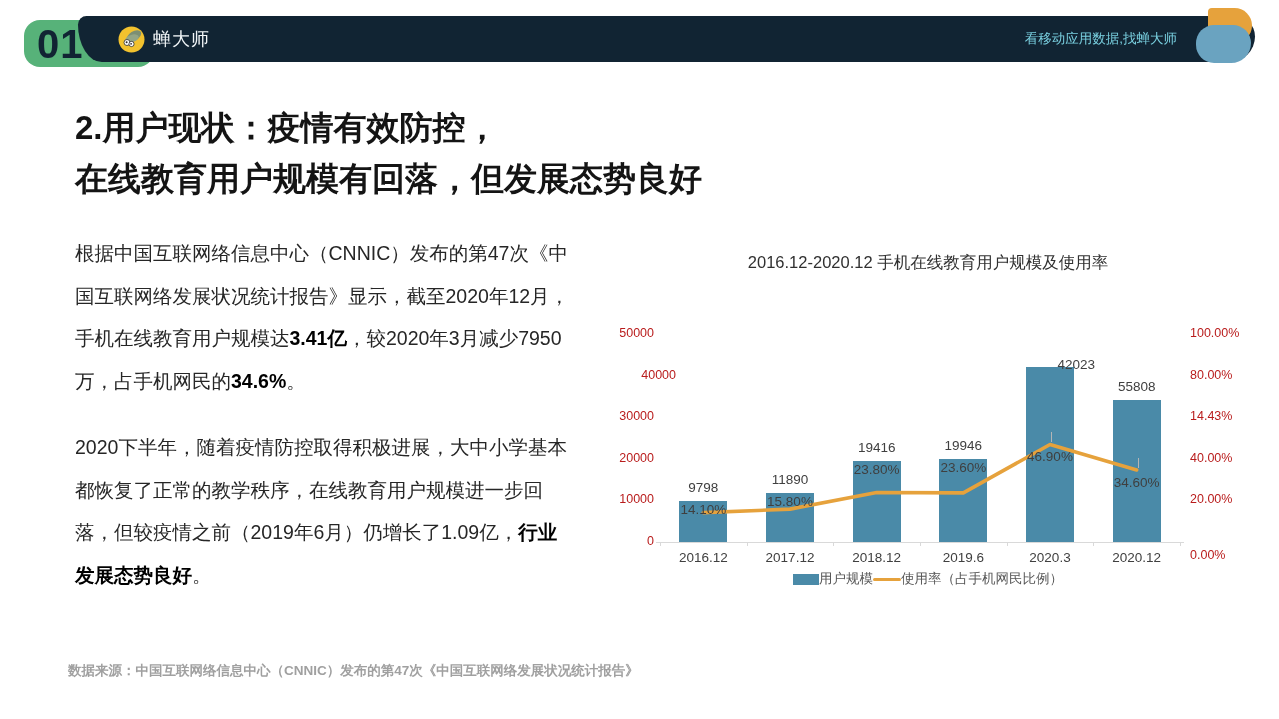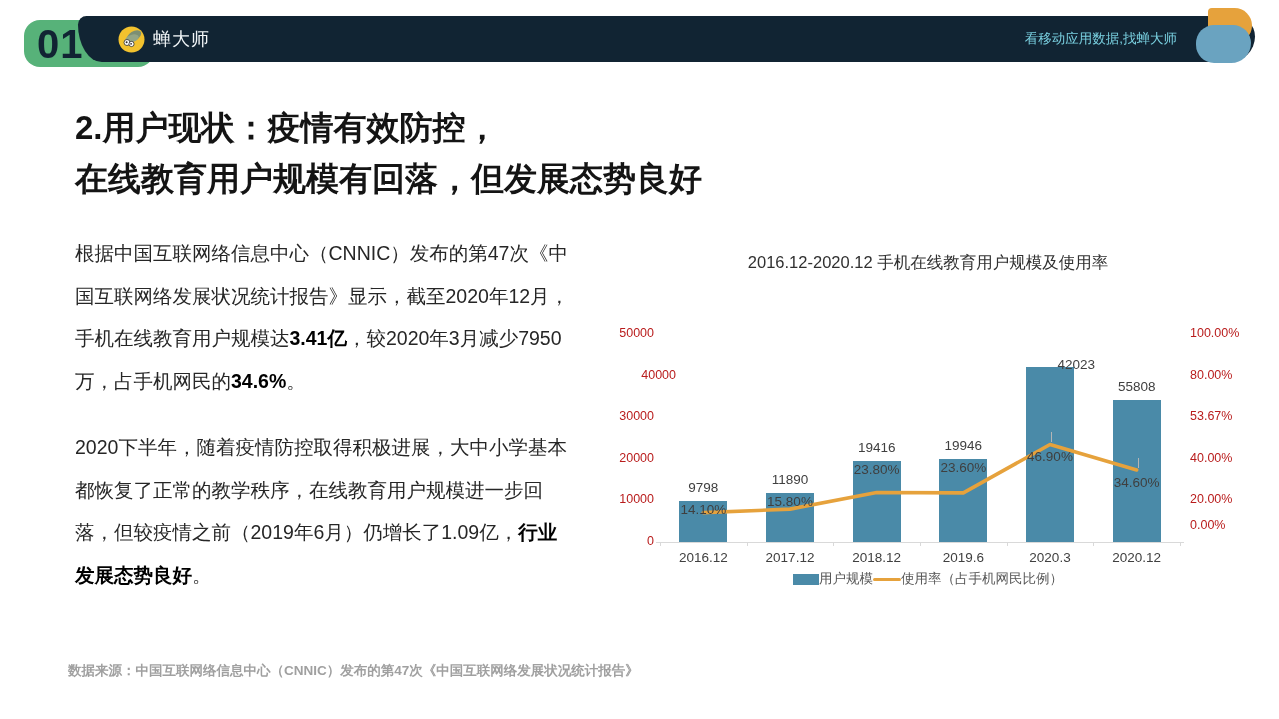--- a/index.html
+++ b/index.html
@@ -138,24 +138,24 @@
 
   <div class="chart">
     <div class="chart-title">2016.12-2020.12 手机在线教育用户规模及使用率</div>
     <div id="plot">
         <div class="axis-lab ylab" style="left: 0px; top: 282px;">0</div>
         <div class="axis-lab ylab" style="left: 0px; top: 240.4px;">10000</div>
         <div class="axis-lab ylab" style="left: 0px; top: 198.8px;">20000</div>
         <div class="axis-lab ylab" style="left: 0px; top: 157.2px;">30000</div>
         <div class="axis-lab ylab" style="left: 0px; top: 115.6px; margin-left: 22px;">40000</div>
         <div class="axis-lab ylab" style="left: 0px; top: 74px;">50000</div>
-        <div class="axis-lab rlab" style="left: 572px; top: 266px;">0.00%</div>
+        <div class="axis-lab rlab" style="left: 572px; top: 296px;">0.00%</div>
         <div class="axis-lab rlab" style="left: 572px; top: 240.4px;">20.00%</div>
         <div class="axis-lab rlab" style="left: 572px; top: 198.8px;">40.00%</div>
-        <div class="axis-lab rlab" style="left: 572px; top: 157.2px;">53.67%</div>
+        <div class="axis-lab rlab" style="left: 572px; top: 157.2px;">14.43%</div>
         <div class="axis-lab rlab" style="left: 572px; top: 115.6px;">80.00%</div>
         <div class="axis-lab rlab" style="left: 572px; top: 74px;">100.00%</div>
         <div class="baseline" style="left: 38px; top: 290px; width: 528px; height: 1px;"></div>
         <div class="baseline" style="left: 42px; top: 290px; width: 1px; height: 4px;"></div>
         <div class="baseline" style="left: 128.667px; top: 290px; width: 1px; height: 4px;"></div>
         <div class="baseline" style="left: 215.333px; top: 290px; width: 1px; height: 4px;"></div>
         <div class="baseline" style="left: 302px; top: 290px; width: 1px; height: 4px;"></div>
         <div class="baseline" style="left: 388.667px; top: 290px; width: 1px; height: 4px;"></div>
         <div class="baseline" style="left: 475.333px; top: 290px; width: 1px; height: 4px;"></div>
         <div class="baseline" style="left: 562px; top: 290px; width: 1px; height: 4px;"></div>

